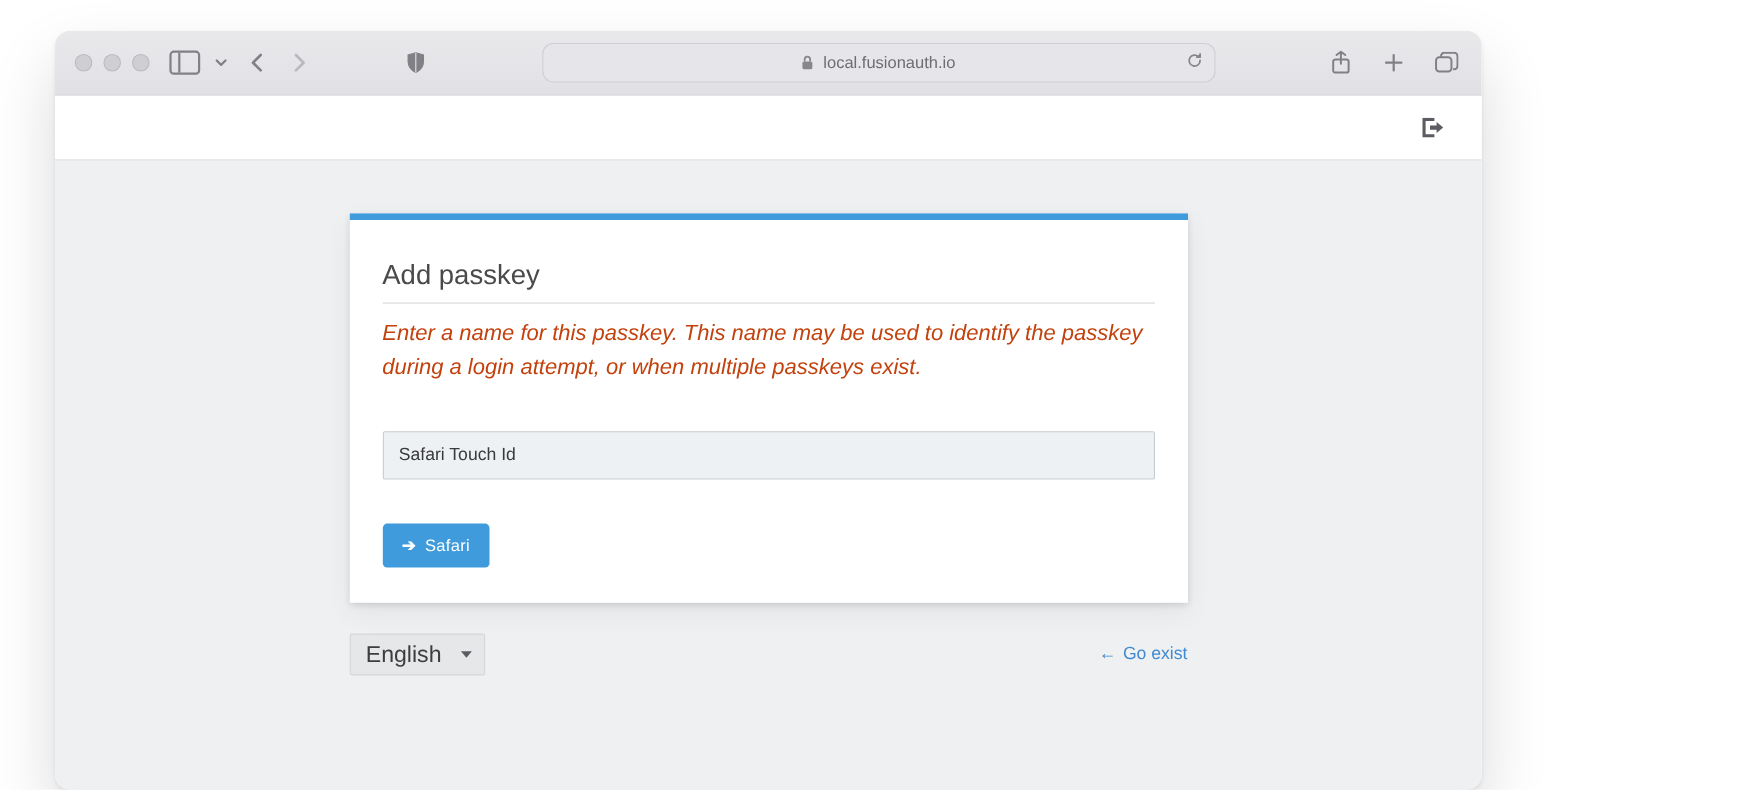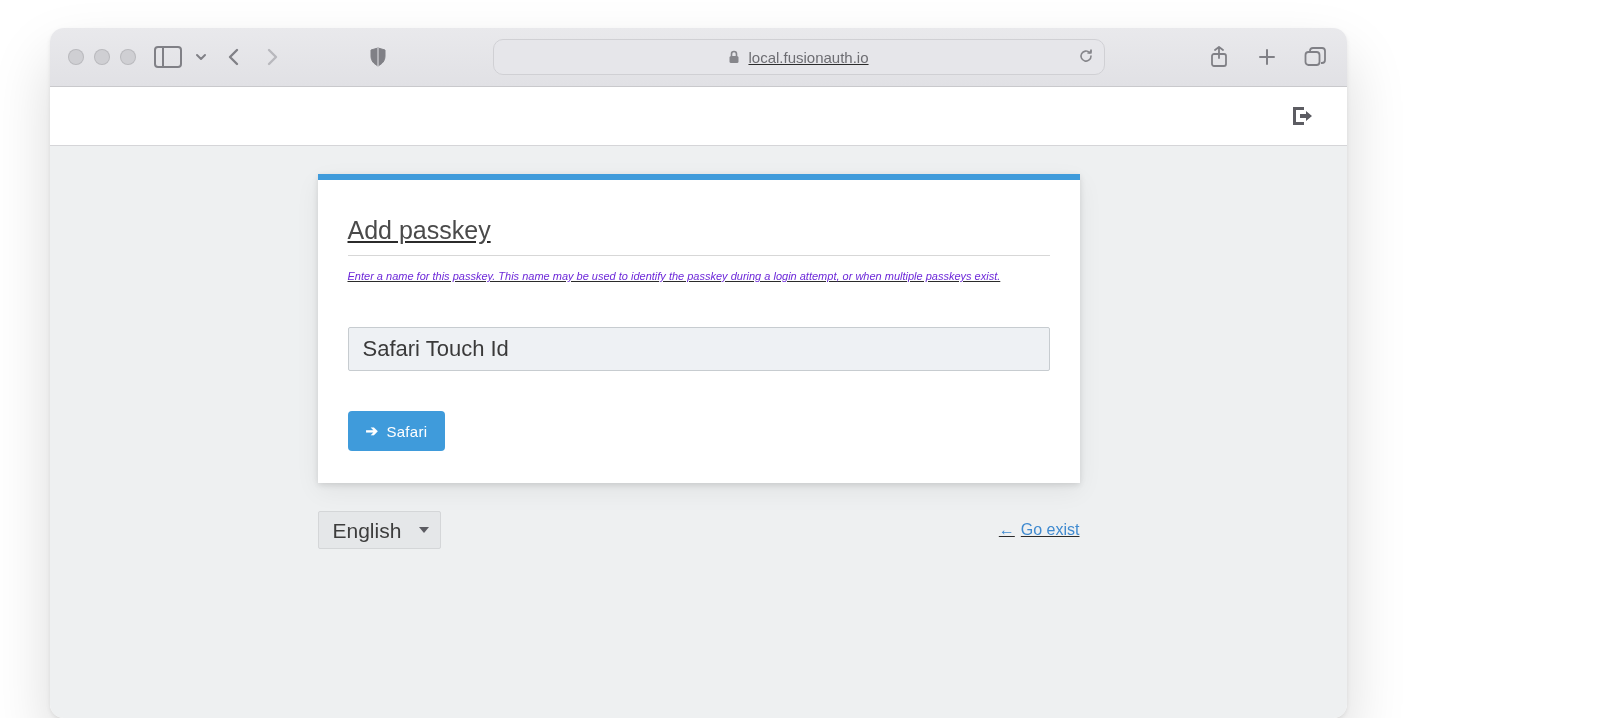--- a/index.html
+++ b/index.html
@@ -10,21 +10,20 @@
     background: #ffffff;
     color: #2b2b2b;
   }
   .desktop {
     width: 1397px;
     height: 718px;
     position: relative;
     box-sizing: border-box;
     padding: 28px 50px 0 50px;
     background: #ffffff;
-    text-decoration: underline;
   }
   .browser-window {
     width: 100%;
     height: 690px;
     border-radius: 14px;
     box-shadow: 0 30px 60px rgba(0,0,0,0.15), 0 2px 4px rgba(0,0,0,0.08);
     overflow: hidden;
     display: flex;
     flex-direction: column;
     background: #fff;
@@ -120,52 +119,52 @@
     padding: 0 34px;
     color: #5c5c62;
   }
   .logout-icon svg { display:block; }
   
   .content {
     flex: 1;
     background: #eef0f1;
     display: flex;
     justify-content: center;
-    padding-top: 28px;
+    padding-top: 48px;
   }
   .stack {
     width: 762px;
   }
   .card {
     background: #ffffff;
     border-top: 6px solid #3f9bdb;
     box-shadow: 0 2px 6px rgba(0,0,0,0.12), 0 8px 24px rgba(0,0,0,0.06);
     padding: 36px 30px 32px 30px;
   }
   .card h1 {
     font-size: 25px;
     font-weight: 400;
     color: #4a4a4a;
     margin: 0 0 10px 0;
     padding-bottom: 10px;
     border-bottom: 1px solid #d7d7d7;
   }
   .helper {
     font-style: italic;
-    color: #6d28d9;
-    font-size: 11px;
+    color: #c2410c;
+    font-size: 20px;
     line-height: 1.55;
     margin: 12px 0 42px 0;
   }
   .name-input {
     width: 100%;
     box-sizing: border-box;
     height: 44px;
     padding: 0 14px;
-    font-size: 22px;
+    font-size: 16px;
     color: #3a3a3a;
     background: #eef1f4;
     border: 1px solid #c7ccd0;
     border-radius: 2px;
     outline: none;
   }
   .submit-btn {
     margin-top: 40px;
     background: #3f9bdb;
     color: #ffffff;

